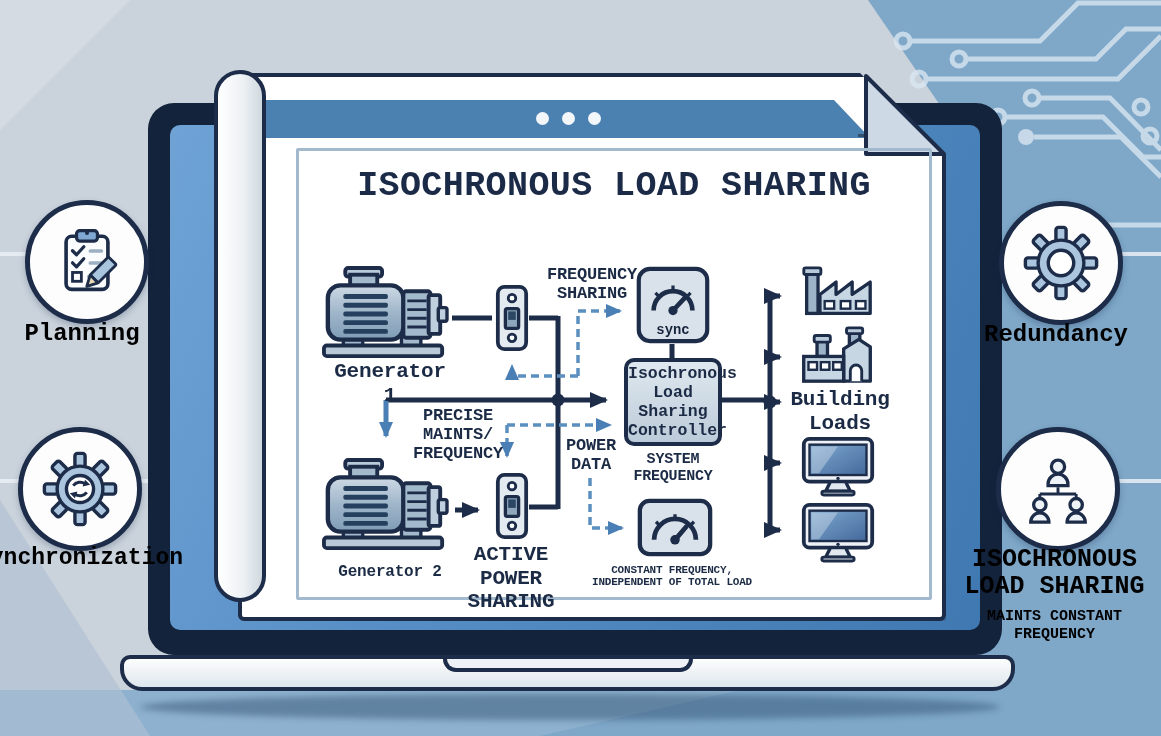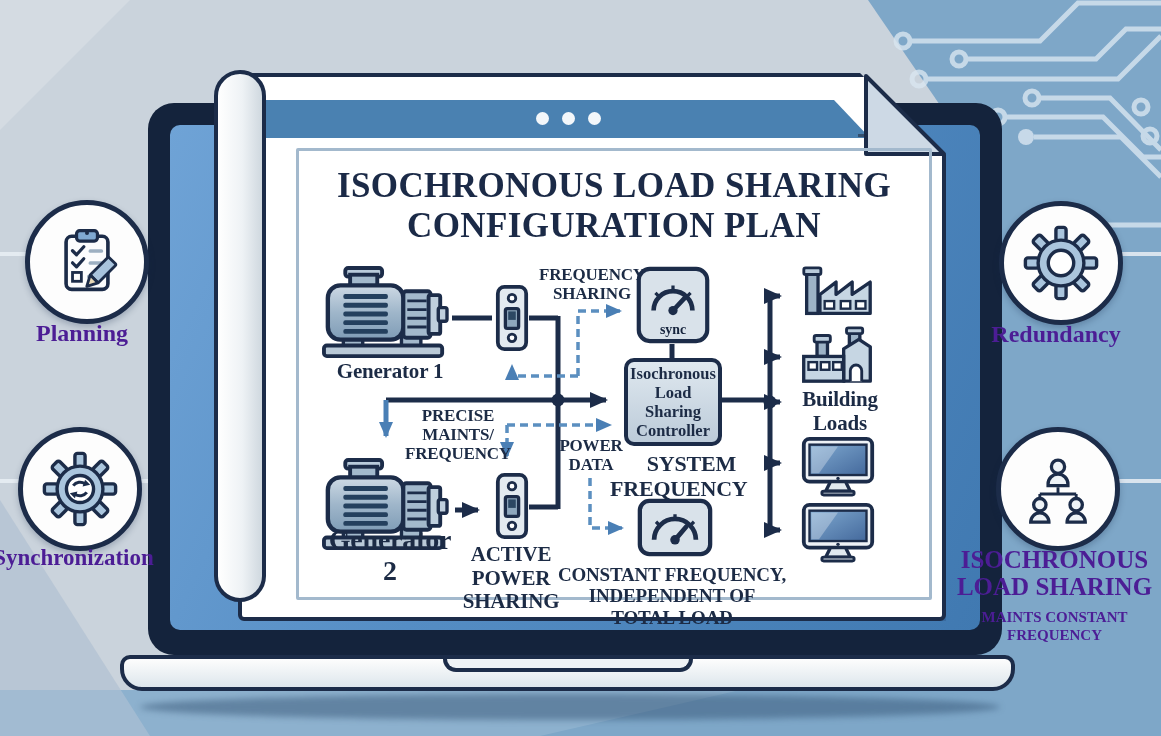--- a/index.html
+++ b/index.html
@@ -1,25 +1,25 @@
 <!DOCTYPE html>
 <html><head>
 <meta charset="utf-8">
 <style>
   html,body{margin:0;padding:0;}
   .stage{position:relative;width:1161px;height:736px;overflow:hidden;
-         font-family:Liberation Serif, serif;background:#7ea7c8;}
+         font-family:Liberation Mono, monospace;background:#7ea7c8;}
   .abs{position:absolute;}
   .lbl{position:absolute;font-weight:700;color:#1c2b45;text-align:center;
        letter-spacing:-0.2px;line-height:1.12;}
   .circle-badge{position:absolute;background:#fdfdfd;border:5px solid #1c2c49;
        border-radius:50%;display:flex;align-items:center;justify-content:center;
        box-shadow:0 3px 6px rgba(20,40,70,.25);}
   .conn-line{position:absolute;height:4px;background:#e9eff5;opacity:.85;}
-  .side-label{position:absolute;font-weight:700;color:#4c1d95;text-align:center;white-space:nowrap;}
+  .side-label{position:absolute;font-weight:700;color:#000000;text-align:center;white-space:nowrap;}
   .sheet{position:absolute;left:238px;top:73px;width:708px;height:548px;background:#ffffff;
        border:4px solid #1c2c49;border-radius:6px;box-sizing:border-box;
        clip-path:polygon(0 0,622px 0,100% 82px,100% 100%,0 100%);
        box-shadow:6px 8px 0 rgba(20,40,70,.18);}
   .ctrl-box{position:absolute;left:624px;top:358px;width:98px;height:88px;box-sizing:border-box;
        border:4px solid #1c2c49;border-radius:10px;
        background:linear-gradient(180deg,#dfe8ef 0%,#bccbd9 100%);
        display:flex;flex-direction:column;justify-content:center;
        font-weight:700;font-size:16.5px;line-height:19px;color:#1c2b45;text-align:center;}
   .dot{position:absolute;width:13px;height:13px;border-radius:50%;background:#f3f7fa;}
@@ -92,21 +92,20 @@
   <div class="abs" style="left:214px;top:70px;width:52px;height:532px;box-sizing:border-box;
               background:linear-gradient(90deg,#ffffff 0%,#eef2f5 55%,#cfd8df 100%);
               border:4px solid #1c2c49;border-radius:26px;"></div>
 
   <div class="abs" style="left:296px;top:148px;width:636px;height:452px;box-sizing:border-box;
               border:3px solid #a3b9cd;border-radius:2px;"></div>
 
   <div class="abs" style="left:298px;top:166px;width:632px;text-align:center;color:#1b2a47;
               font-weight:800;font-size:35px;line-height:40px;letter-spacing:.4px;">
     <div>ISOCHRONOUS LOAD SHARING</div>
-    <div>CONFIGURATION PLAN</div>
   </div>
 
   <svg class="abs" style="left:0;top:0;" width="1161" height="736" viewBox="0 0 1161 736">
     <defs>
       <marker id="mN" markerUnits="userSpaceOnUse" markerWidth="18" markerHeight="16" refX="16" refY="8" orient="auto">
         <path d="M0,0 L18,8 L0,16 Z" fill="#1c2c49"></path>
       </marker>
       <marker id="mB" markerUnits="userSpaceOnUse" markerWidth="16" markerHeight="14" refX="14" refY="7" orient="auto">
         <path d="M0,0 L16,7 L0,14 Z" fill="#4a7fb5"></path>
       </marker>
@@ -178,21 +177,21 @@
       <rect x="24" y="47" width="46" height="5" rx="2"></rect>
         <rect x="24" y="56" width="46" height="5" rx="2"></rect>
       <rect x="24" y="65" width="46" height="5" rx="2"></rect>
     </g>
     <rect x="86" y="26" width="28" height="48" rx="3" fill="#a3b9cc" stroke="#1c2c49" stroke-width="4"></rect>
     <path d="M90,36 h20 M90,45 h20 M90,54 h20 M90,63 h20" stroke="#1c2c49" stroke-width="3"></path>
     <rect x="112" y="30" width="12" height="40" rx="2" fill="#bfcfdd" stroke="#1c2c49" stroke-width="4"></rect>
     <rect x="122" y="43" width="9" height="14" rx="2" fill="#bfcfdd" stroke="#1c2c49" stroke-width="3.5"></rect>
     <rect x="4" y="82" width="122" height="11" rx="3" fill="#b9c9d7" stroke="#1c2c49" stroke-width="4"></rect>
   </svg>
-  <div class="lbl" style="left:325px;top:524px;width:130px;font-size:28px;">Generator 2</div>
+  <div class="lbl" style="left:325px;top:564px;width:130px;font-size:16px;">Generator 2</div>
 
   <svg class="abs" style="left:495px;top:284px;" width="34" height="68" viewBox="0 0 36 72">
     <rect x="3" y="3" width="30" height="66" rx="7" fill="#e3eaf0" stroke="#1c2c49" stroke-width="4"></rect>
     <circle cx="18" cy="15" r="4" fill="#fff" stroke="#1c2c49" stroke-width="3"></circle>
     <circle cx="18" cy="57" r="4" fill="#fff" stroke="#1c2c49" stroke-width="3"></circle>
     <rect x="11" y="26" width="14" height="21" rx="2" fill="#8ea7bd" stroke="#1c2c49" stroke-width="3.5"></rect>
     <rect x="14" y="29" width="8" height="9" fill="#2c4763"></rect>
   </svg>
   <svg class="abs" style="left:495px;top:472px;" width="34" height="68" viewBox="0 0 36 72">
     <rect x="3" y="3" width="30" height="66" rx="7" fill="#e3eaf0" stroke="#1c2c49" stroke-width="4"></rect>
@@ -226,40 +225,40 @@
   <div class="lbl" style="left:386px;top:406px;width:144px;font-size:17px;">
     <div>PRECISE MAINTS/</div>
     <div>FREQUENCY</div>
   </div>
 
   <div class="lbl" style="left:551px;top:436px;width:80px;font-size:17px;">
     <div>POWER</div>
     <div>DATA</div>
   </div>
 
-  <div class="lbl" style="left:610px;top:452px;width:126px;font-size:22px;text-align:right;">
+  <div class="lbl" style="left:610px;top:452px;width:126px;font-size:15px;">
     <div>SYSTEM</div>
     <div>FREQUENCY</div>
   </div>
 
   <svg class="abs" style="left:637px;top:498px;" width="76" height="59" viewBox="0 0 80 62">
     <rect x="3" y="3" width="74" height="56" rx="10" fill="#d9e2ea" stroke="#1c2c49" stroke-width="4.5"></rect>
     <path d="M18,44 A22,22 0 0 1 62,44" fill="none" stroke="#1c2c49" stroke-width="5"></path>
     <path d="M40,22 v-5 M24,29 l-4,-4 M56,29 l4,-4" stroke="#1c2c49" stroke-width="3.5"></path>
     <path d="M40,44 L52,30" stroke="#1c2c49" stroke-width="5" stroke-linecap="round"></path>
     <circle cx="40" cy="44" r="5" fill="#1c2c49"></circle>
   </svg>
 
   <div class="lbl" style="left:450px;top:543px;width:122px;font-size:21px;">
     <div>ACTIVE</div>
     <div>POWER</div>
     <div>SHARING</div>
   </div>
 
-  <div class="lbl" style="left:556px;top:564px;width:232px;font-size:19px;">
+  <div class="lbl" style="left:556px;top:564px;width:232px;font-size:11px;">
     <div>CONSTANT FREQUENCY,</div>
     <div>INDEPENDENT OF TOTAL LOAD</div>
   </div>
 
   <svg class="abs" style="left:798px;top:266px;" width="78" height="55" viewBox="0 0 82 58">
     <rect x="9" y="6" width="12" height="44" fill="#9db3c7" stroke="#1c2c49" stroke-width="3.5"></rect>
     <rect x="6" y="2" width="18" height="7" rx="2" fill="#b9cbdb" stroke="#1c2c49" stroke-width="3"></rect>
     <path d="M23,50 V30 L40,17 V30 L57,17 V30 L76,17 V50 Z" fill="#c6d6e3" stroke="#1c2c49" stroke-width="3.5" stroke-linejoin="round"></path>
     <rect x="28" y="37" width="10" height="8" fill="#fff" stroke="#1c2c49" stroke-width="2.5"></rect>
     <rect x="45" y="37" width="10" height="8" fill="#fff" stroke="#1c2c49" stroke-width="2.5"></rect>

